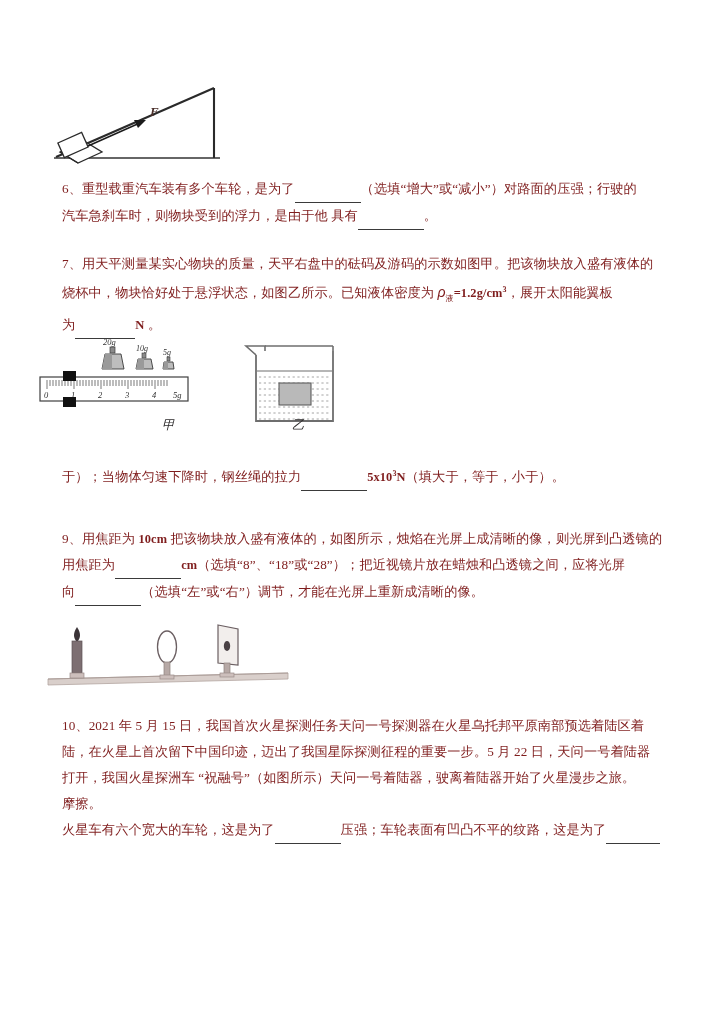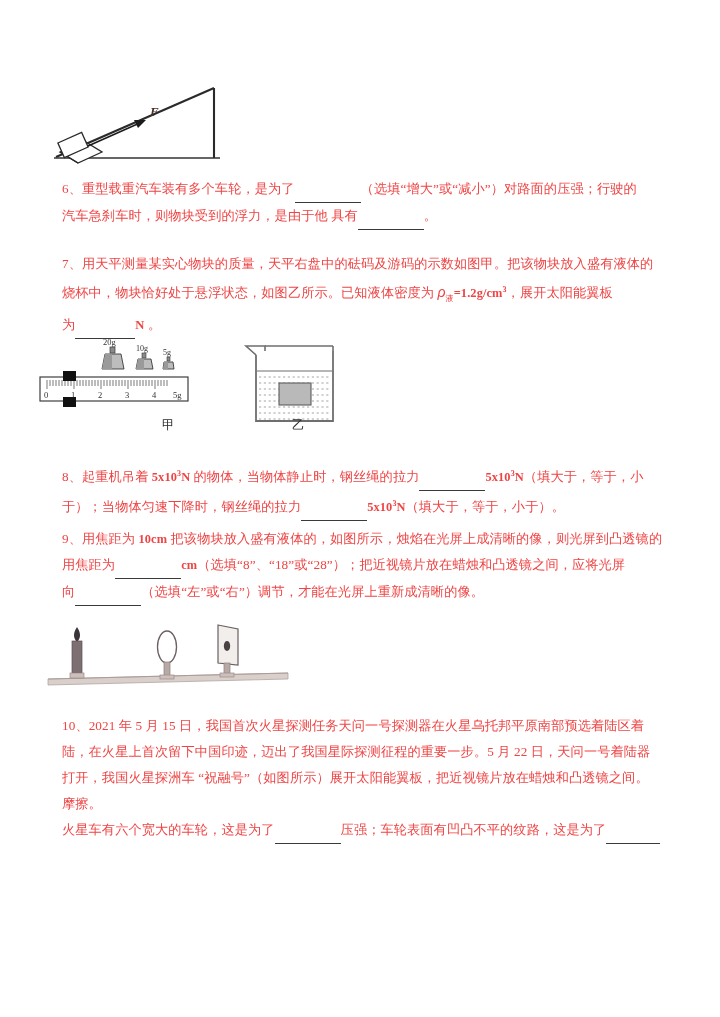--- a/index.html
+++ b/index.html
@@ -28,21 +28,21 @@
     left: 62px;
     top: 0;
     width: 600px;
   }
 
   
   .q {
     font-size: 13.2px;
     line-height: 26px;
     text-align: justify;
-    color: #ef4444;
+    color: #7f1d1d;
     letter-spacing: 0.1px;
   }
   .q .ln { display: block; white-space: nowrap; }
   .fill {
     display: inline-block;
     border-bottom: 1px solid #3a3a3a;
     vertical-align: baseline;
   }
   .fill.w80 { width: 66px; }
   .fill.w70 { width: 60px; }
@@ -58,21 +58,21 @@
     font-style: italic;
     font-size: 14px;
   }
   .rho sub { font-size: 8px; font-style: normal; }
   .unitN { font-weight: bold; font-size: 12.6px; }
 
   
   .fig-incline { position: absolute; left: 38px; top: 80px; }
 
   
-  .fig-balance { position: absolute; left: 33px; top: 333px; }
+  .fig-balance { position: absolute; left: 33px; top: 333px; font-style: italic; }
   .fig-cap {
     position: absolute;
     font-size: 12.5px;
     color: #2c2a2b;
     font-family: "Liberation Serif", "DejaVu Serif", serif;
   }
 
   
   .fig-optics { position: absolute; left: 30px; top: 605px; }
 </style>
@@ -248,32 +248,31 @@
         <span class="ln"><span>汽车急刹车时，则物块受到的浮力，是由于他 具有</span><span class="fill w80">&nbsp;</span><span>。</span></span>
       </div>
 
     <div class="q" style="position:absolute; left:0; top:251px; width:600px;">
         <span class="ln"><span>7、用天平测量某实心物块的质量，天平右盘中的砝码及游码的示数如图甲。把该物块放入盛有液体的</span></span>
         <span class="ln"><span>烧杯中，物块恰好处于悬浮状态，如图乙所示。已知液体密度为 </span><span class="rho">ρ<sub>液</sub></span><span class="lat">=1.2g/cm<sup>3</sup></span><span>，展开太阳能翼板</span></span>
         <span class="ln"><span>为</span><span class="fill w70">&nbsp;</span><span class="unitN">N</span><span> 。</span></span>
       </div>
 
     <div class="q" style="position:absolute; left:0; top:461px; width:600px;">
-        <span class="ln"><span>8、起重机吊着 </span><span class="lat">5x10<sup>3</sup></span><span class="lat">N</span><span> 的物体，当物体静止时，钢丝绳的拉力</span><span class="fill w80">&nbsp;</span><span class="lat">5x10<sup>3</sup></span><span class="lat">N</span><span>（填大于，等于，小</span></span>
         <span class="ln"><span>于）；当物体匀速下降时，钢丝绳的拉力</span><span class="fill w80">&nbsp;</span><span class="lat">5x10<sup>3</sup></span><span class="lat">N</span><span>（填大于，等于，小于）。</span></span>
       </div>
 
     <div class="q" style="position:absolute; left:0; top:526px; width:600px;">
         <span class="ln"><span>9、用焦距为 </span><span class="lat">10cm</span><span> 把该物块放入盛有液体的，如图所示，烛焰在光屏上成清晰的像，则光屏到凸透镜的</span></span>
         <span class="ln"><span>用焦距为</span><span class="fill w80">&nbsp;</span><span class="lat">cm</span><span>（选填“8”、“18”或“28”）；把近视镜片放在蜡烛和凸透镜之间，应将光屏</span></span>
         <span class="ln"><span>向</span><span class="fill w80">&nbsp;</span><span>（选填“左”或“右”）调节，才能在光屏上重新成清晰的像。</span></span>
       </div>
 
     <div class="q" style="position:absolute; left:0; top:713px; width:600px;">
         <span class="ln"><span>10、2021 年 5 月 15 日，我国首次火星探测任务天问一号探测器在火星乌托邦平原南部预选着陆区着</span></span>
         <span class="ln"><span>陆，在火星上首次留下中国印迹，迈出了我国星际探测征程的重要一步。5 月 22 日，天问一号着陆器</span></span>
-        <span class="ln"><span>打开，我国火星探洲车 “祝融号”（如图所示）展开太阳能翼板，把近视镜片放在蜡烛和凸透镜之间。</span></span>
+        <span class="ln"><span>打开，我国火星探洲车 “祝融号”（如图所示）天问一号着陆器，驶离着陆器开始了火星漫步之旅。</span></span>
         <span class="ln"><span>摩擦。</span></span>
         <span class="ln"><span>火星车有六个宽大的车轮，这是为了</span><span class="fill w80">&nbsp;</span><span>压强；车轮表面有凹凸不平的纹路，这是为了</span><span class="fill w60">&nbsp;</span></span>
       </div>
 
   </div>
 </div>
 
 </body></html>

